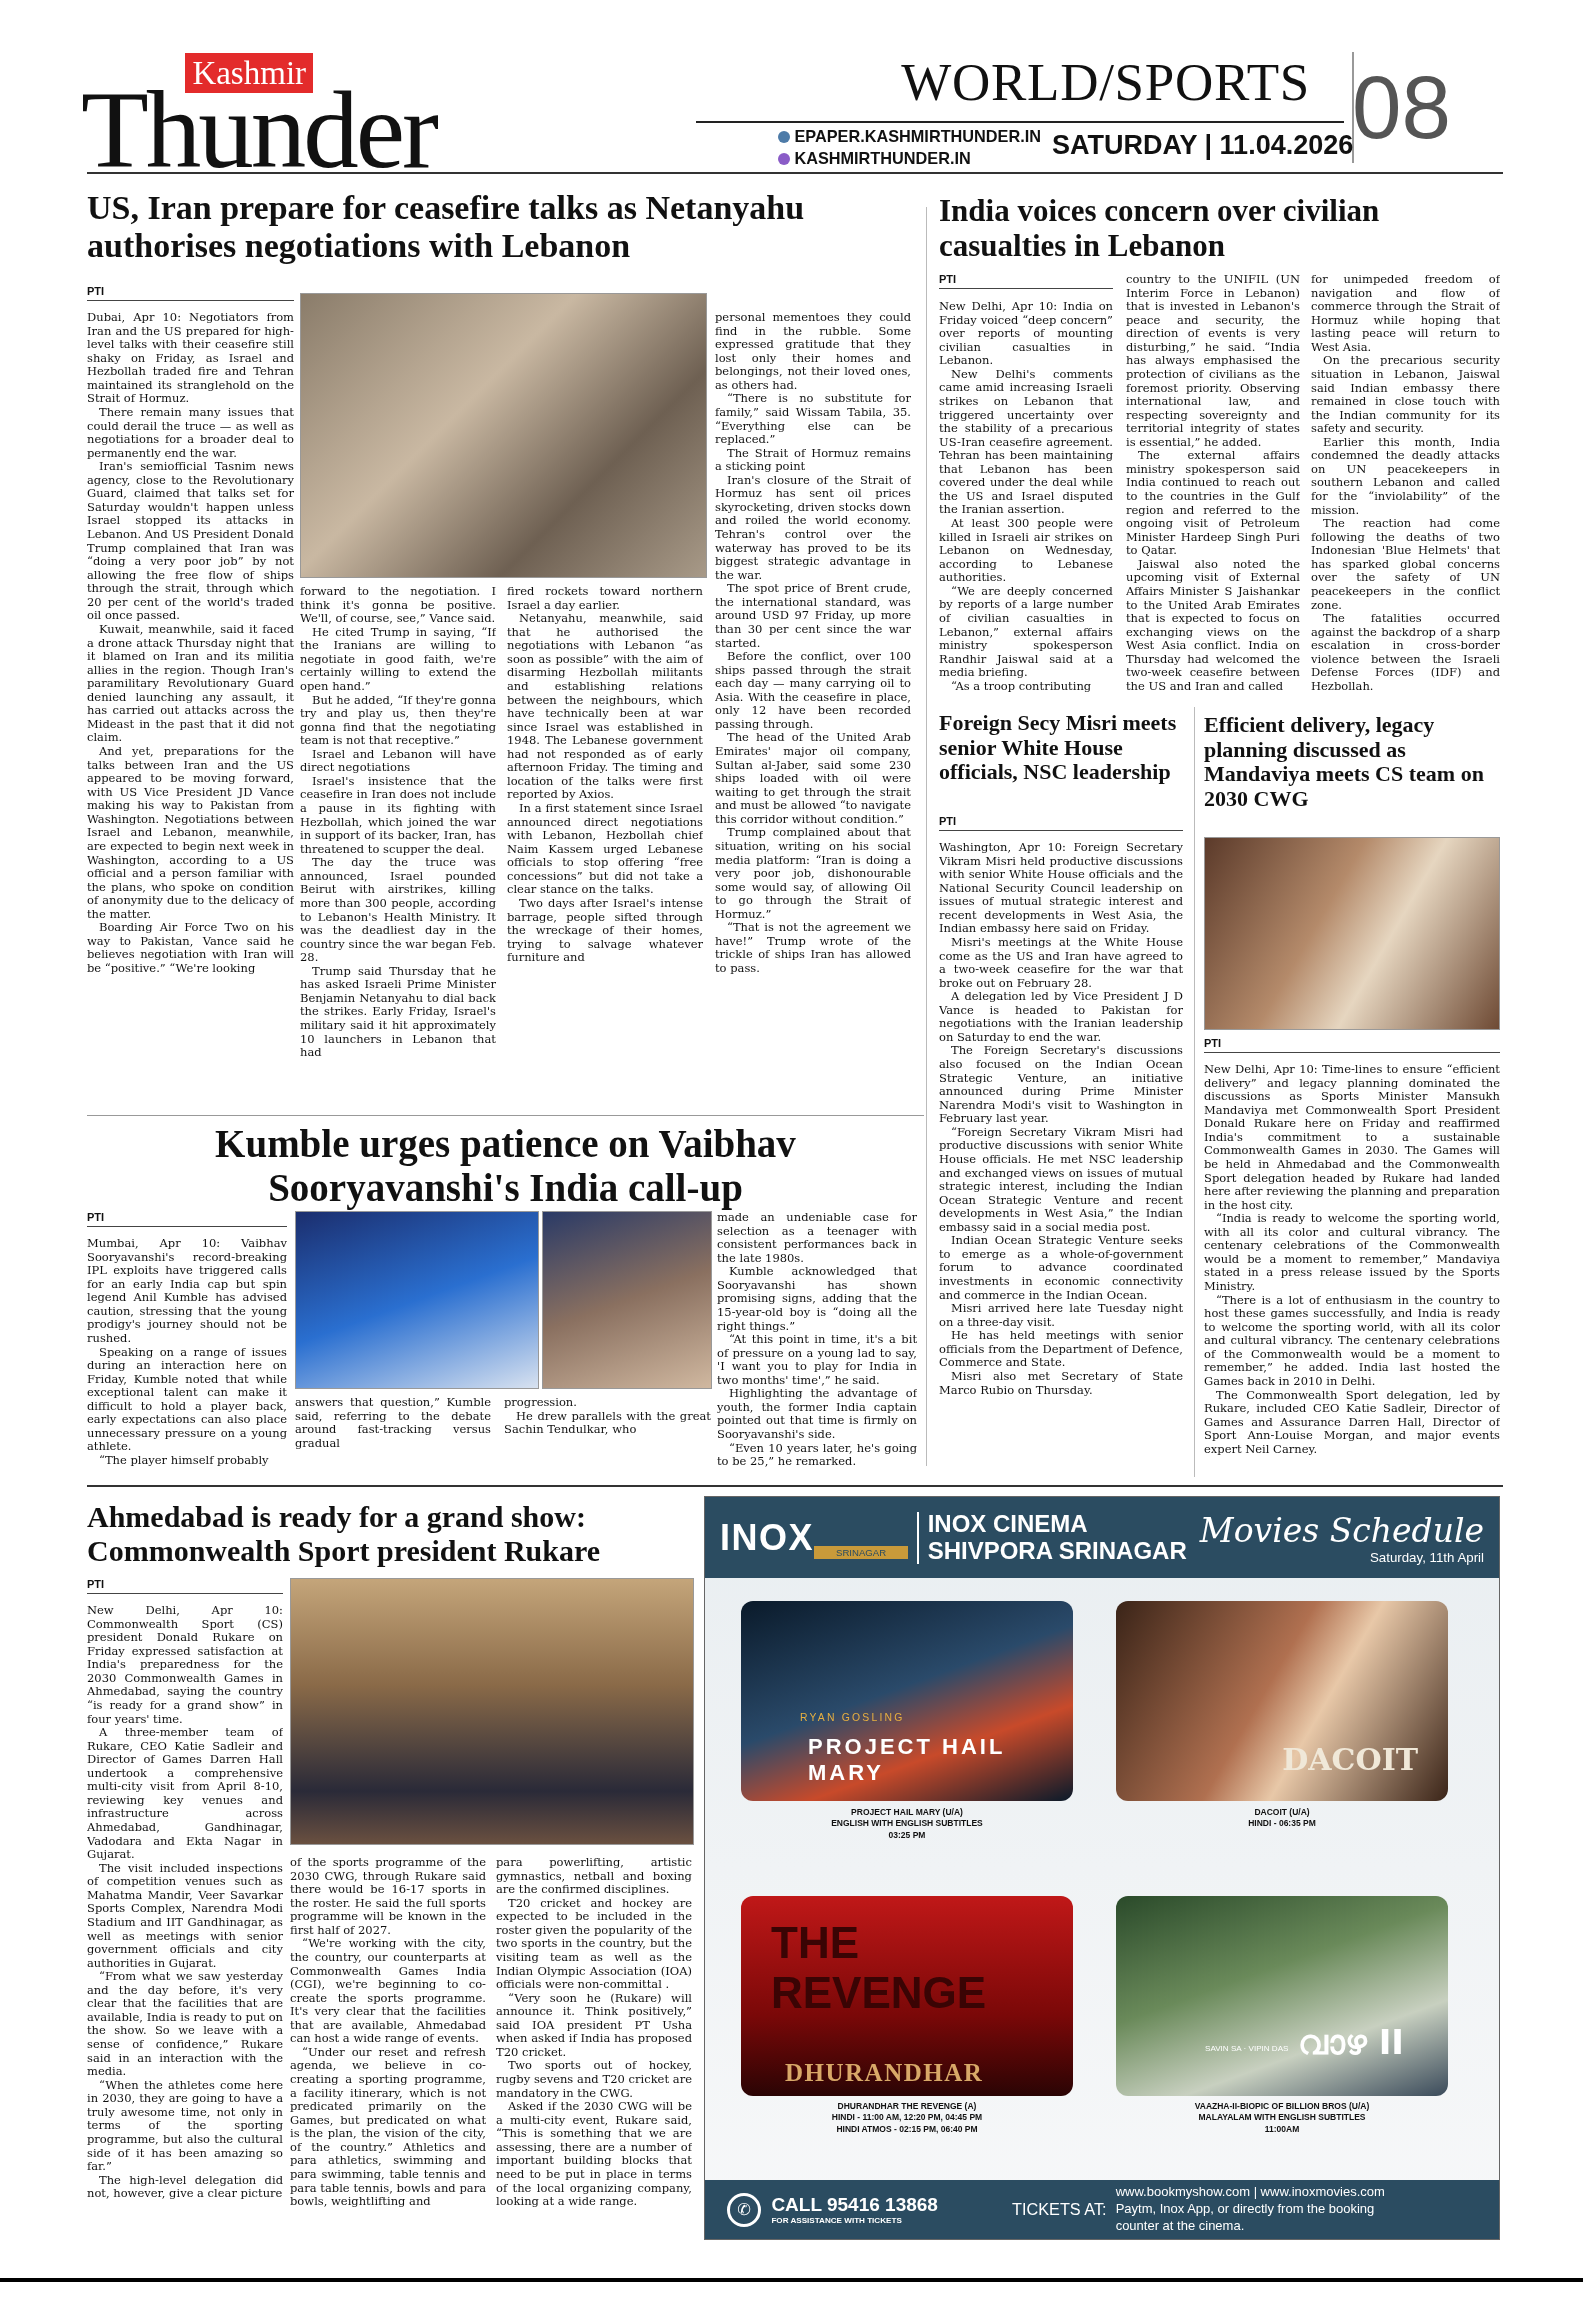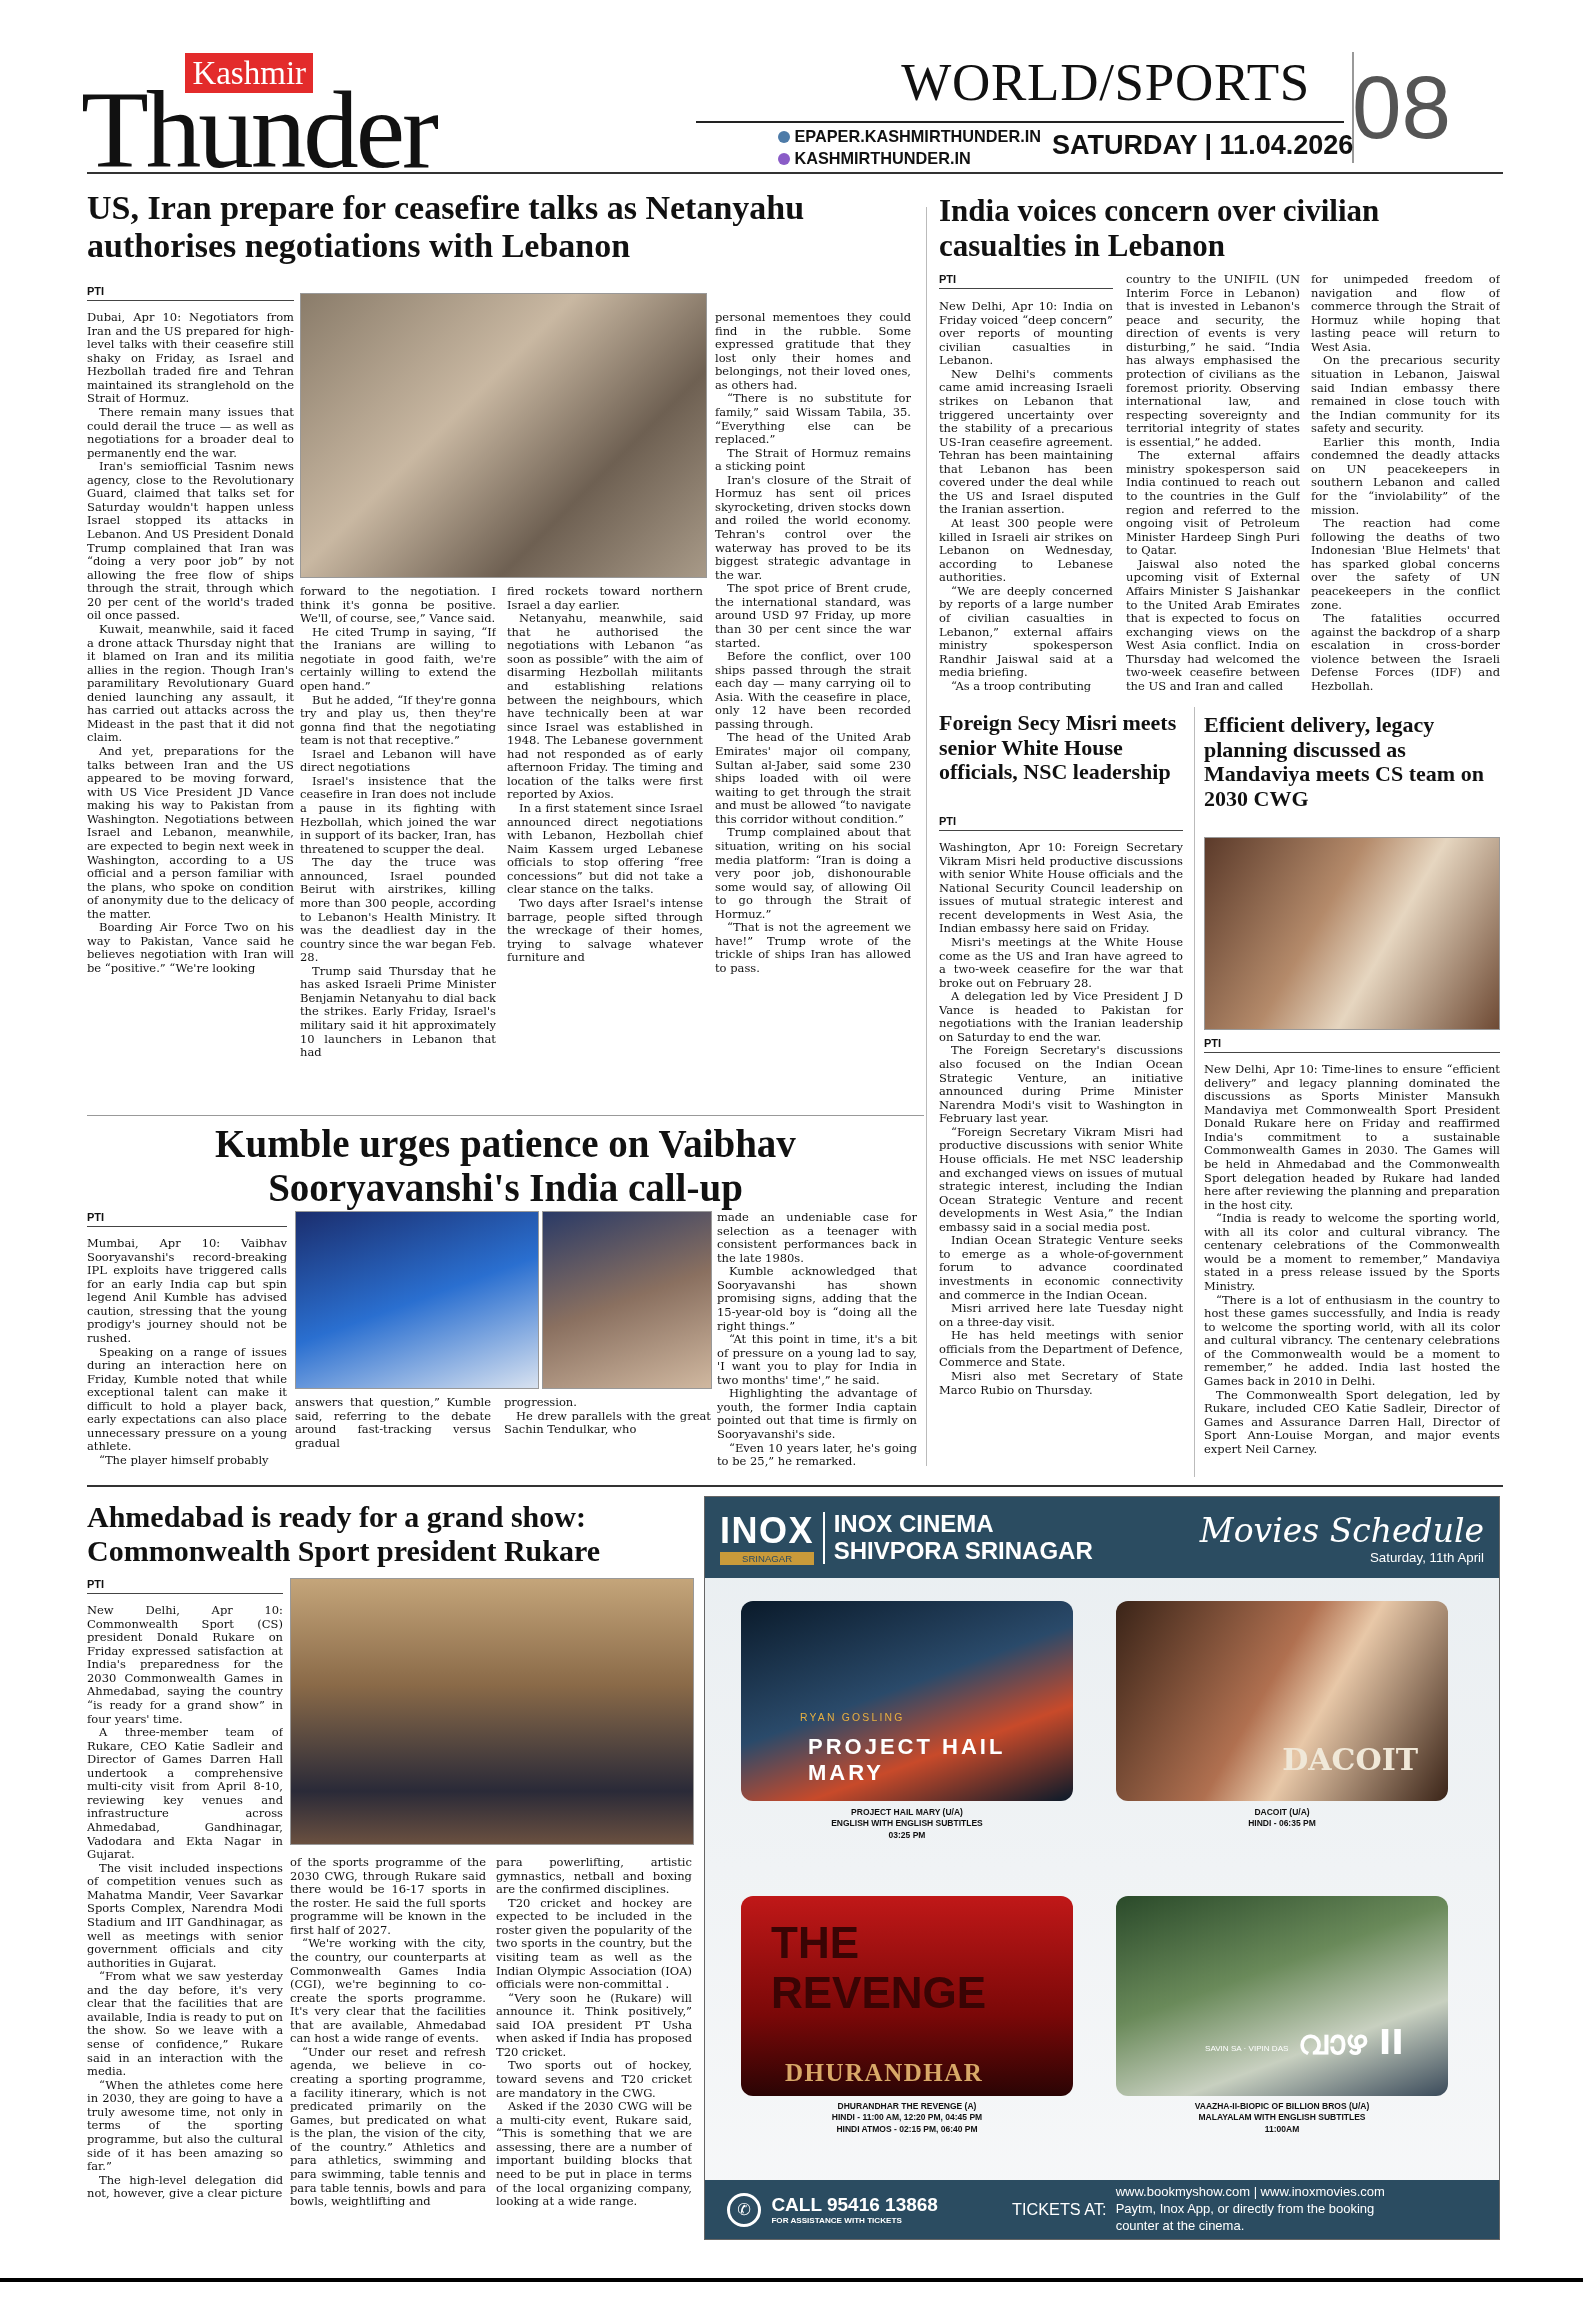--- a/index.html
+++ b/index.html
@@ -190,27 +190,27 @@
 <div class="abs photo" style="left:290px;top:1578px;width:404px;height:267px;background:linear-gradient(180deg,#c4a57a,#8a6a48 40%,#2a2a38 80%,#6a5040)"></div>
 <div class="abs col" style="left:290px;top:1856px;width:196px;height:430px">
     <p>of the sports programme of the 2030 CWG, through Rukare said there would be 16-17 sports in the roster. He said the full sports programme will be known in the first half of 2027.</p>
     <p>“We're working with the city, the country, our counterparts at Commonwealth Games India (CGI), we're beginning to co-create the sports programme. It's very clear that the facilities that are available, Ahmedabad can host a wide range of events.</p>
     <p>“Under our reset and refresh agenda, we believe in co-creating a sporting programme, a facility itinerary, which is not predicated primarily on the Games, but predicated on what is the plan, the vision of the city, of the country.” Athletics and para athletics, swimming and para swimming, table tennis and para table tennis, bowls and para bowls, weightlifting and</p>
   </div>
 <div class="abs col" style="left:496px;top:1856px;width:196px;height:430px">
     <p>para powerlifting, artistic gymnastics, netball and boxing are the confirmed disciplines.</p>
     <p>T20 cricket and hockey are expected to be included in the roster given the popularity of the two sports in the country, but the visiting team as well as the Indian Olympic Association (IOA) officials were non-committal .</p>
     <p>“Very soon he (Rukare) will announce it. Think positively,” said IOA president PT Usha when asked if India has proposed T20 cricket.</p>
-    <p>Two sports out of hockey, toward sevens and T20 cricket are mandatory in the CWG.</p>
+    <p>Two sports out of hockey, rugby sevens and T20 cricket are mandatory in the CWG.</p>
     <p>Asked if the 2030 CWG will be a multi-city event, Rukare said, “This is something that we are assessing, there are a number of important building blocks that need to be put in place in terms of the local organizing company, looking at a wide range.</p>
   </div>
 
 <div class="abs ad">
   <div class="ad-head">
-    <div style="display:flex;flex-direction:column;align-items:center">
+    <div style="display:flex;align-items:flex-end">
       <div style="font-family:'Liberation Sans',sans-serif;font-weight:bold;font-size:36px;letter-spacing:1.5px">INOX</div>
       <div style="background:#c99a3a;color:#2b4c61;font-family:'Liberation Sans',sans-serif;font-size:9.6px;padding:0.7px 22px">SRINAGAR</div>
     </div>
     <div style="width:1.5px;height:52px;background:#fff;margin:0 9px"></div>
     <div style="font-family:'Liberation Sans',sans-serif;font-weight:bold;font-size:24px;line-height:1.1">
       <div>INOX CINEMA</div>
         <div>SHIVPORA SRINAGAR</div>
     </div>
     <div style="margin-left:auto;text-align:right">
       <div style="font-family:'DejaVu Serif',serif;font-style:italic;font-size:33px">Movies Schedule</div>

